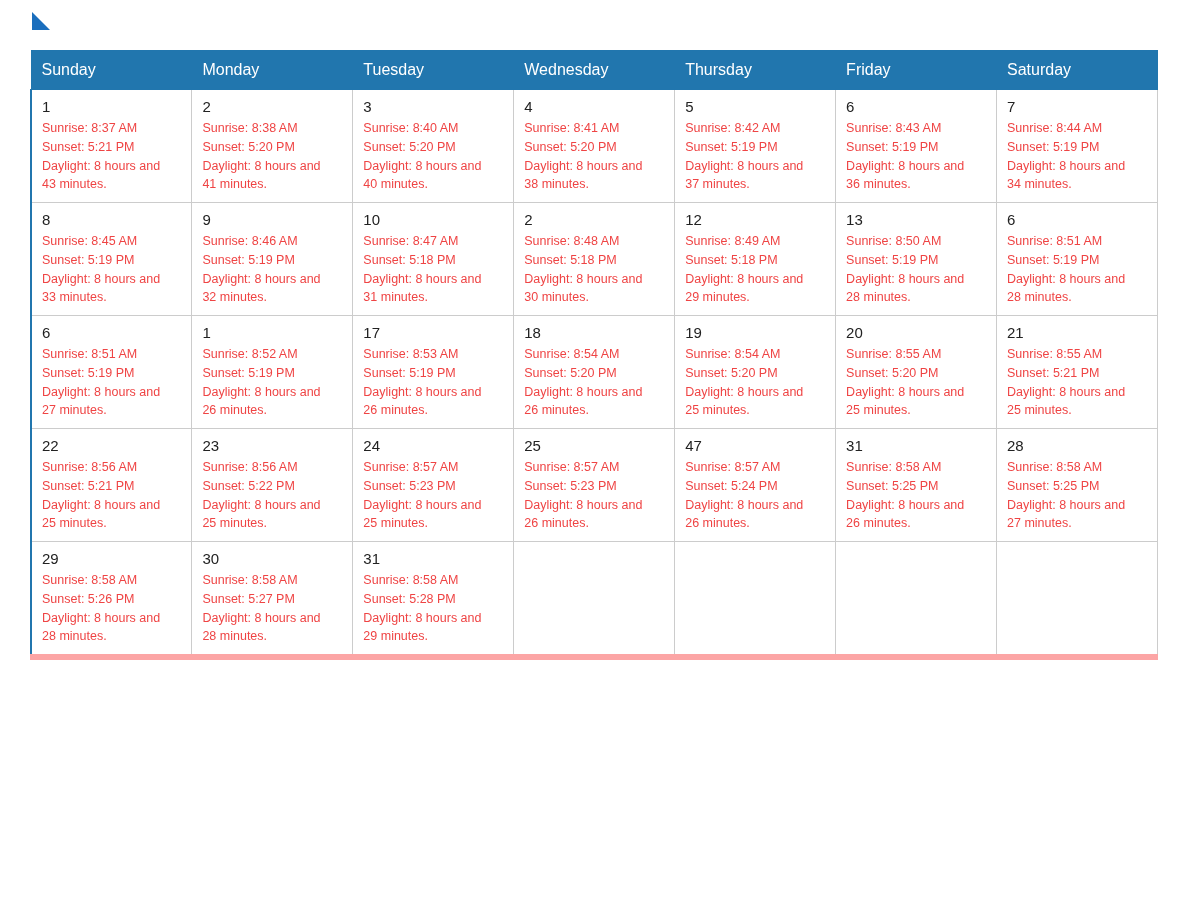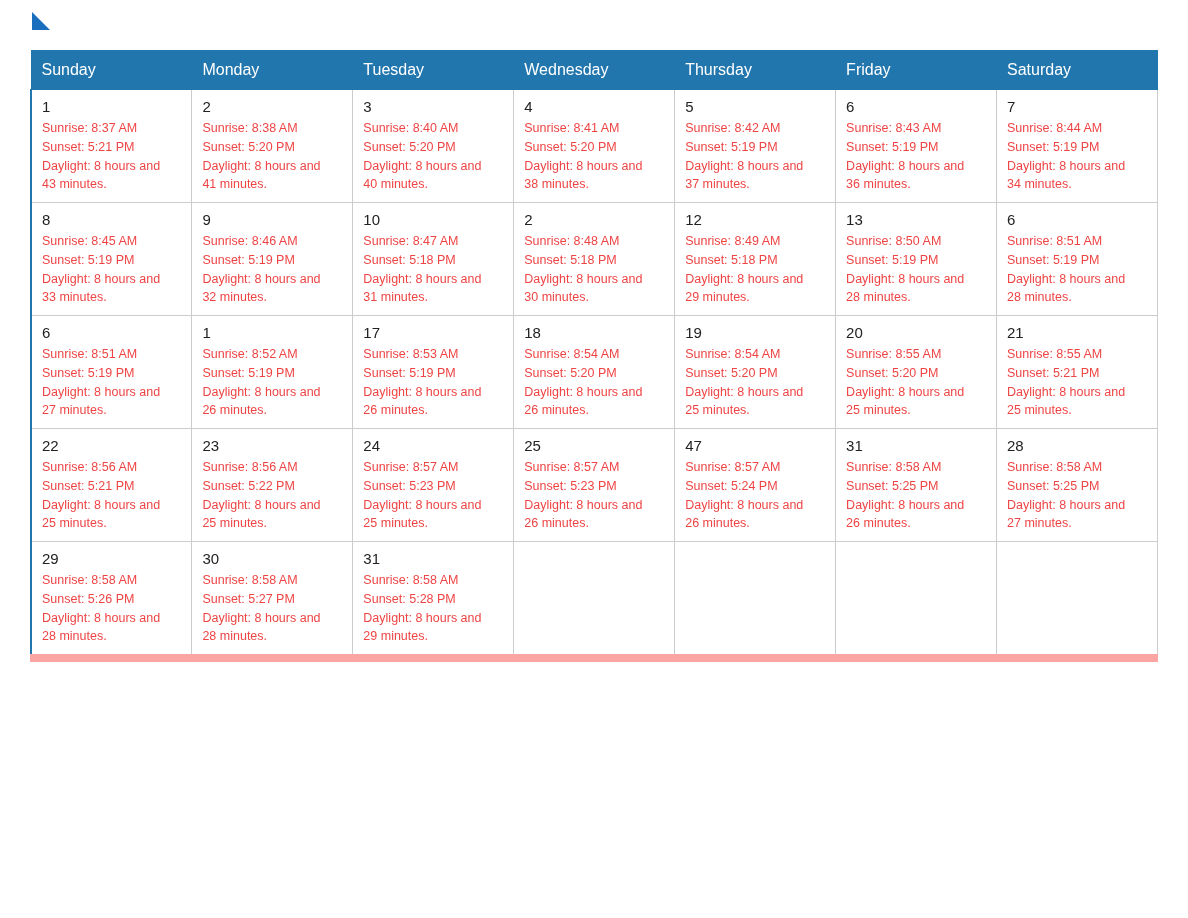--- a/index.html
+++ b/index.html
@@ -94,21 +94,21 @@
     }
     .day-info {
       font-size: 12.5px;
       line-height: 1.5;
       color: #ef4444;
     }
     tbody tr td:first-child {
       border-left: 2px solid #2176ae;
     }
     tbody tr:last-child td {
-      border-bottom: 8px solid #fca5a5;
+      border-bottom: 6px solid #fca5a5;
       margin-left: 12px;
     }
     .empty-cell {
       background: #fff;
     }
   </style>
 </head>
 <body>
 
 <div class="header">

